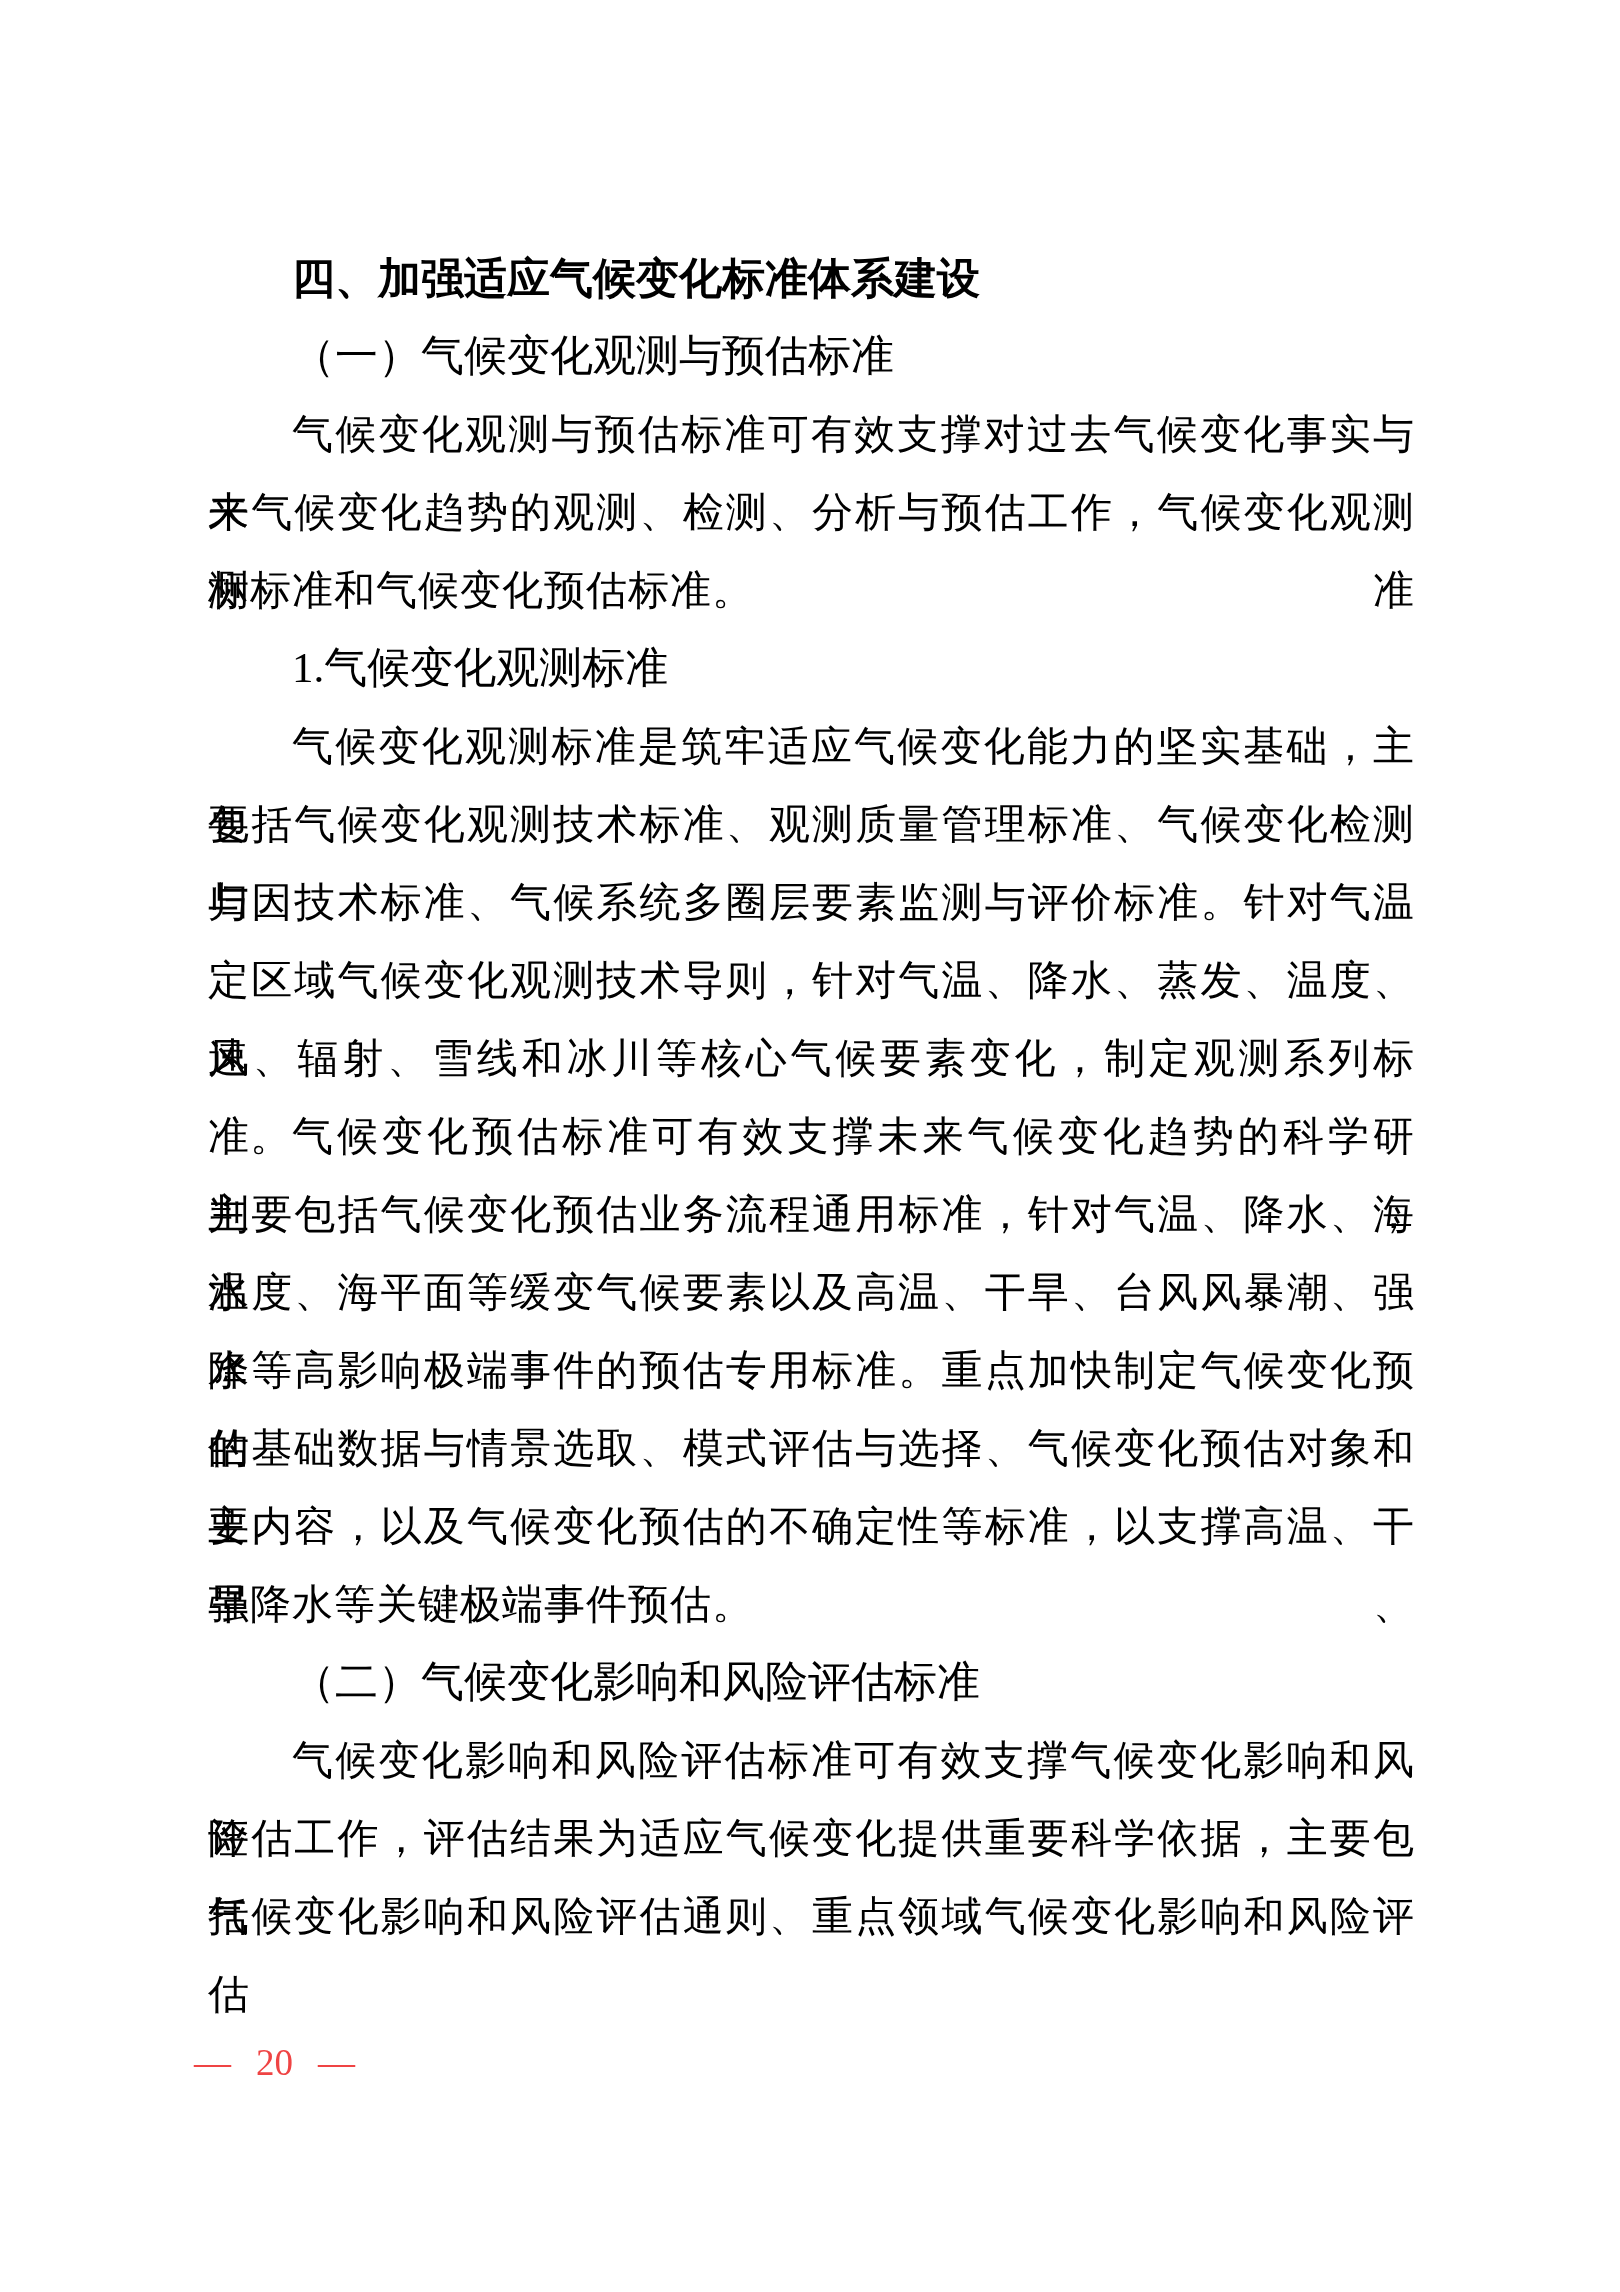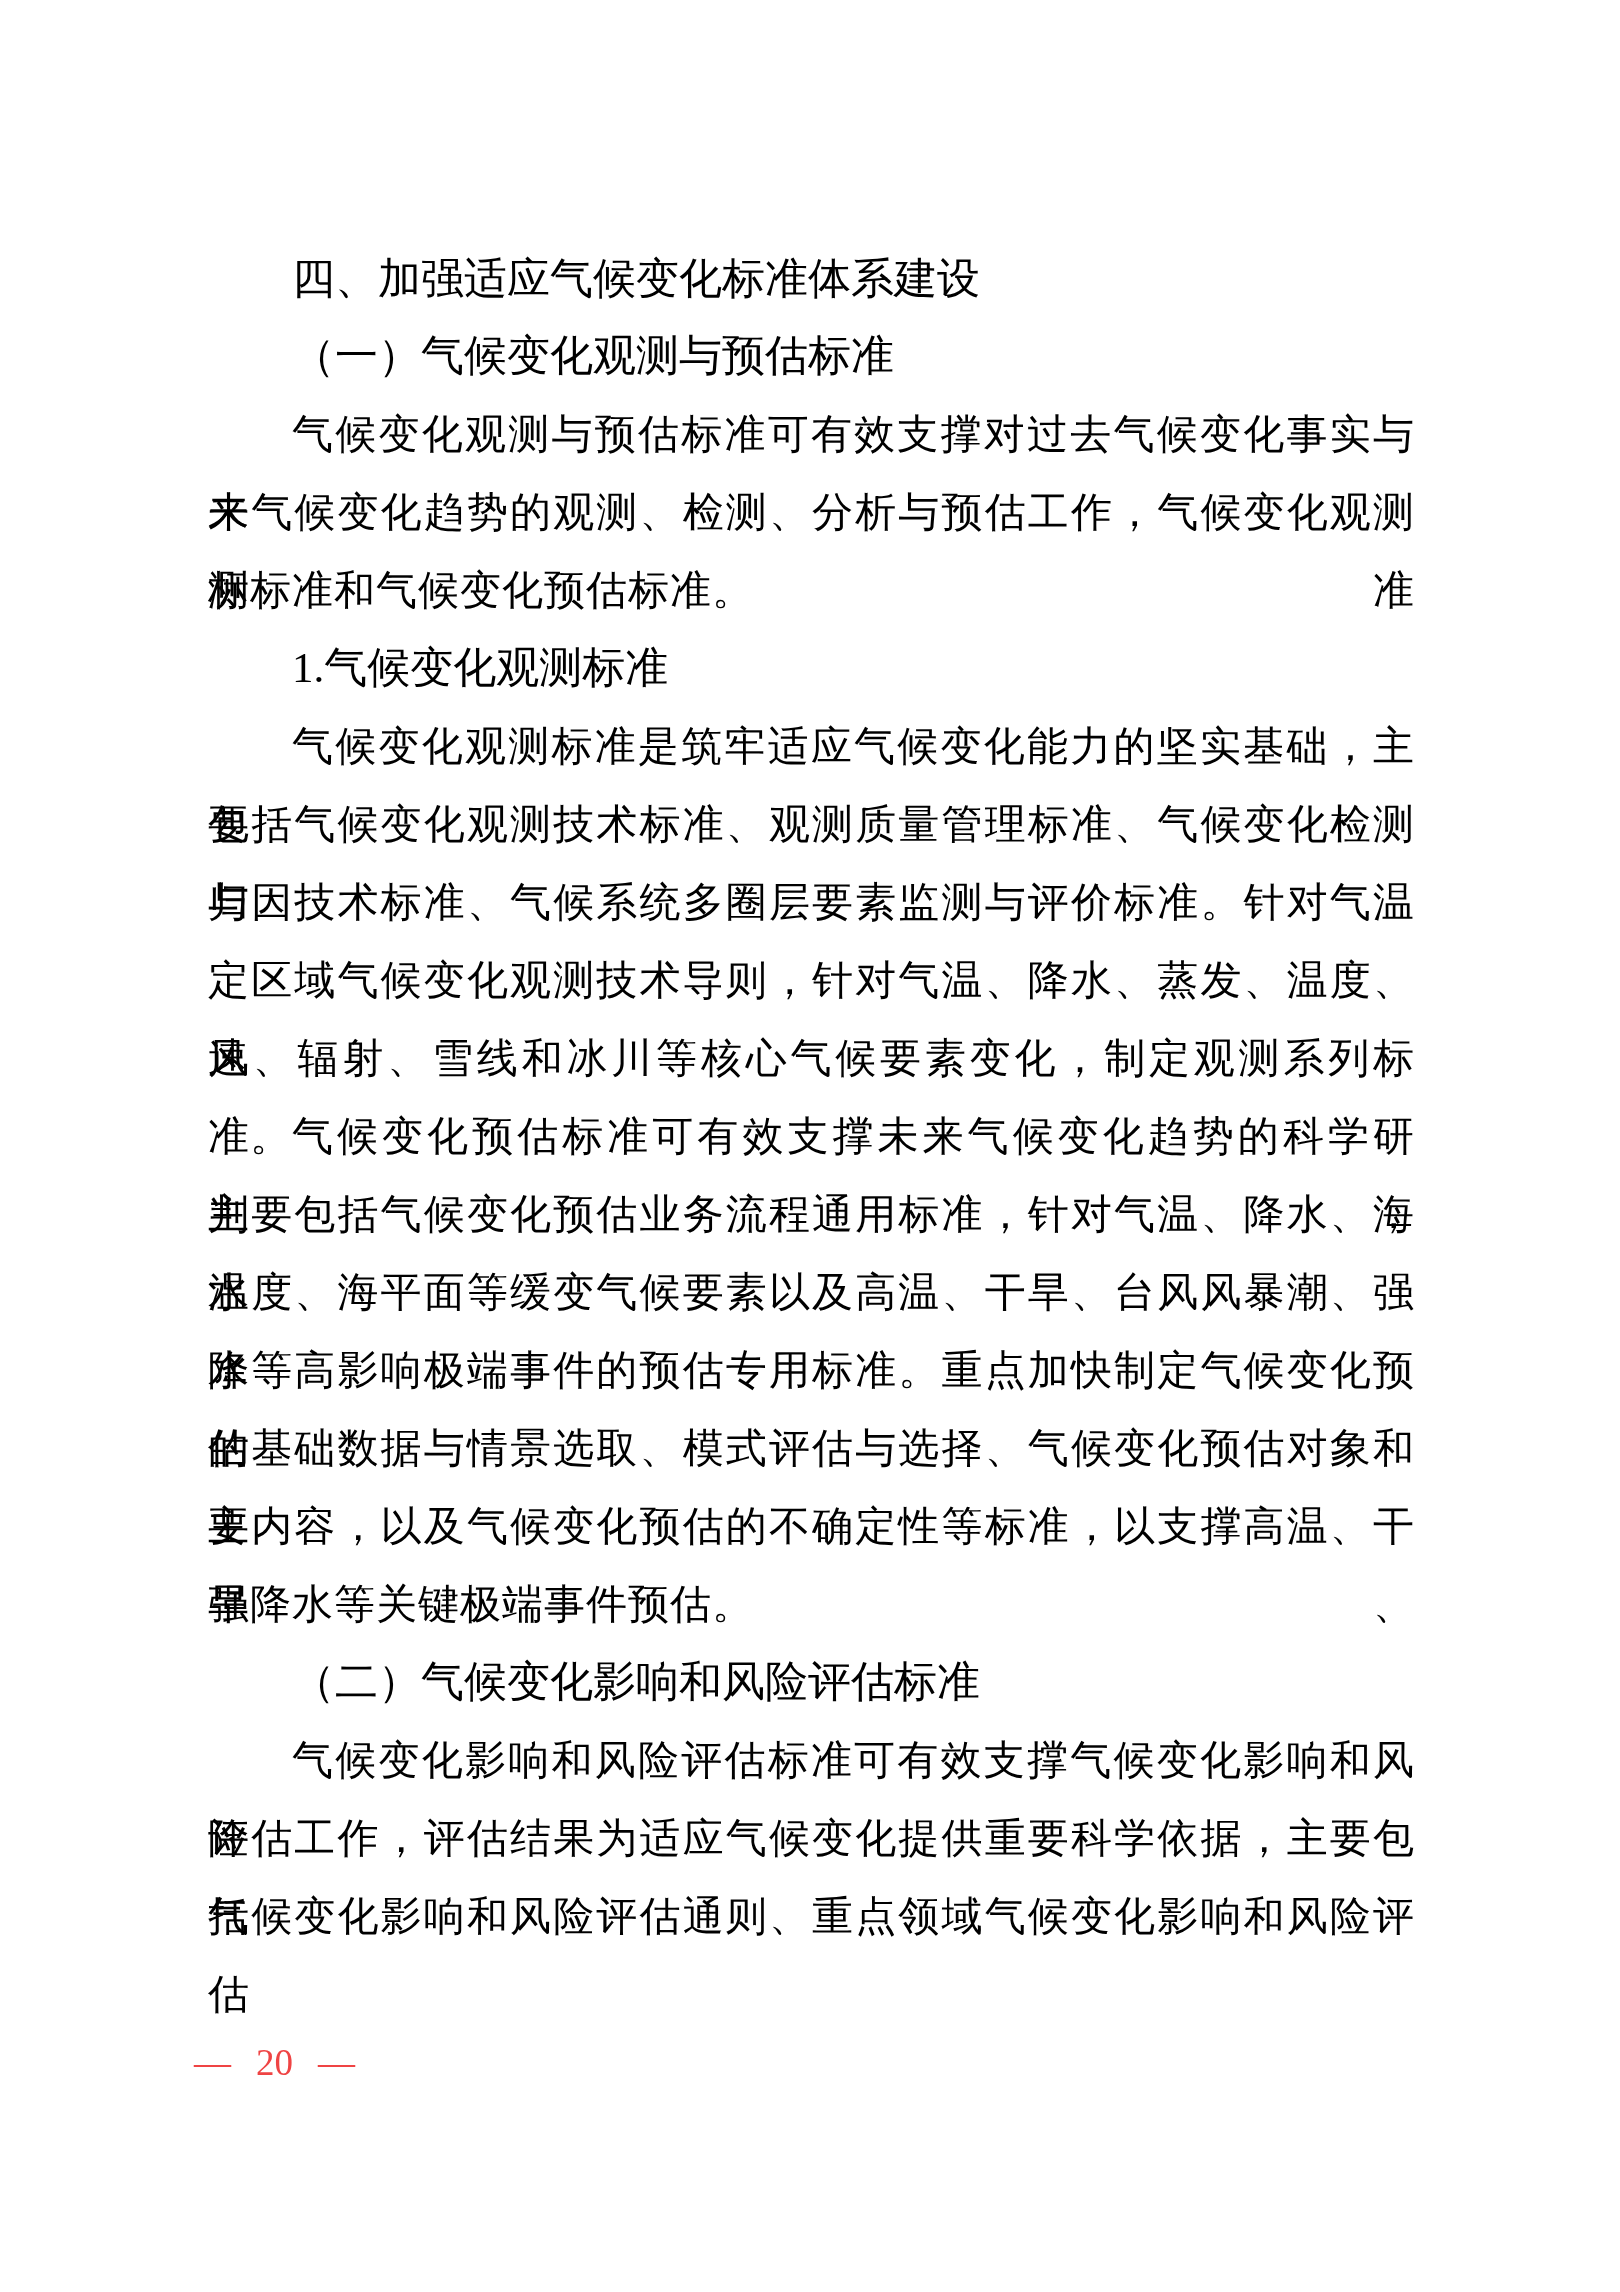--- a/index.html
+++ b/index.html
@@ -24,21 +24,21 @@
   .line {
     height: 78px;
     line-height: 78px;
     font-size: 41px;
     letter-spacing: 1px;
     white-space: nowrap;
   }
   
   .line.h1 {
     font-family: "Liberation Sans", sans-serif;
-    font-weight: normal;
+    font-weight: bold;
     font-size: 43px;
     text-indent: 84px;
     letter-spacing: 0;
   }
   
   .line.h2, .line.h3 {
     font-family: "Liberation Serif", serif;
     font-weight: normal;
     font-size: 43px;
     text-indent: 84px;

